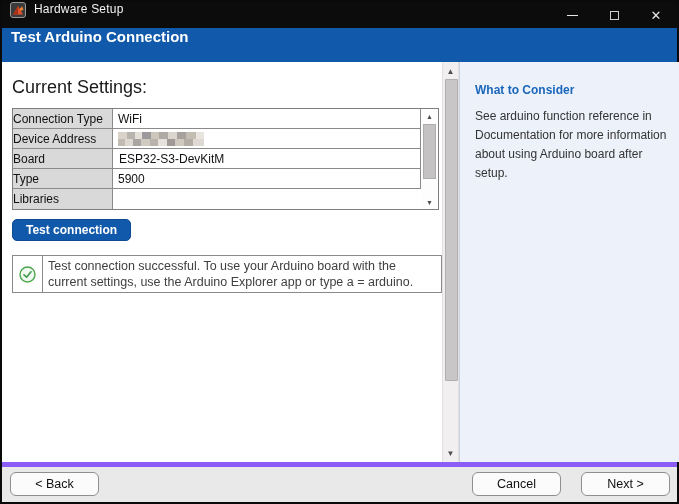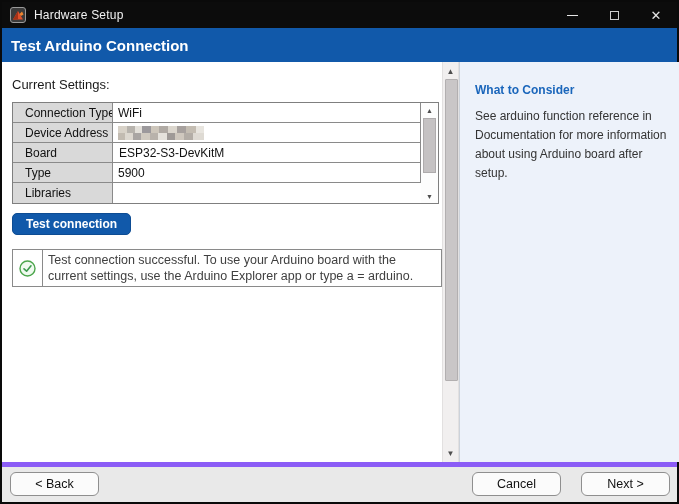--- a/index.html
+++ b/index.html
@@ -8,57 +8,57 @@
     width:679px; height:504px;
     border:2px solid #0a0a0a;
     background:#fff;
     display:flex; flex-direction:column;
     font-family:"Liberation Sans", sans-serif;
     position:relative;
   }
   
   .titlebar {
     height:26px; background:#0c0c0c; color:#f2f2f2;
-    display:flex; align-items:center; padding-left:8px;
+    display:flex; padding-left:8px;
     flex:0 0 auto;
   }
   .matlab-icon { width:16px; height:16px; display:block; }
   .title-text { font-size:12px; margin-left:8px; letter-spacing:.2px; }
   .win-controls { margin-left:auto; display:flex; height:100%; }
   .win-btn {
     width:42px; height:100%;
     display:flex; align-items:center; justify-content:center;
     color:#e6e6e6; cursor:default;
   }
   .glyph-min { width:11px; height:1px; background:#e6e6e6; display:block; }
   .glyph-max { width:9px; height:9px; border:1px solid #cfcfcf; display:block; }
   .glyph-close { font-size:13px; line-height:1; }
   
   .header {
     height:34px; background:#1159aa; color:#fff;
     font-size:15px; font-weight:bold;
-    display:flex; align-items:center; padding-left:9px;
+    display:flex; padding-left:9px;
     flex:0 0 auto;
   }
   
   .body { flex:1 1 auto; display:flex; min-height:0; background:#fff; }
   .main { width:445px; position:relative; background:#fff; }
-  .cs-label { font-size:13px; color:#1a1a1a; margin:15px 4px 10px 10px; }
+  .cs-label { font-size:18px; color:#1a1a1a; margin:15px 4px 10px 10px; }
   
   .settings-table {
     margin-left:10px; width:427px; height:102px;
     border:1px solid #7f7f7f; background:#fff;
     display:flex;
   }
   .tgrid { flex:1 1 auto; display:flex; flex-direction:column; }
   .trow { display:flex; height:20px; border-bottom:1px solid #8a8a8a; }
   .trow:last-child { border-bottom:none; }
   .tlabel {
     width:100px; background:#d9d9d9; border-right:1px solid #8a8a8a;
-    font-size:12px; color:#111; padding:3px 4px 0 12px; overflow:hidden; white-space:nowrap;
+    font-size:12px; color:#111; padding:3px 4px 0 0; overflow:hidden; white-space:nowrap;
   }
   .tvalue {
     flex:1; font-size:12px; color:#111; padding:3px 4px 0 5px;
     border-right:1px solid #8a8a8a; overflow:hidden; white-space:nowrap;
   }
   .tvalue.indent { padding-left:6px; }
   .redacted {
     width:86px; height:14px; margin-top:0px; filter:blur(.5px);
     background:
       linear-gradient(90deg,#d8d2c8 0 9px,#b7b3ad 9px 17px,#e3e0da 17px 24px,#9c999c 24px 33px,#cdc6bb 33px 41px,#b0aaa4 41px 50px,#dbd6cd 50px 59px,#a7a19e 59px 68px,#c4bdb2 68px 78px,#e8e5df 78px 86px) top/100% 7px no-repeat,

